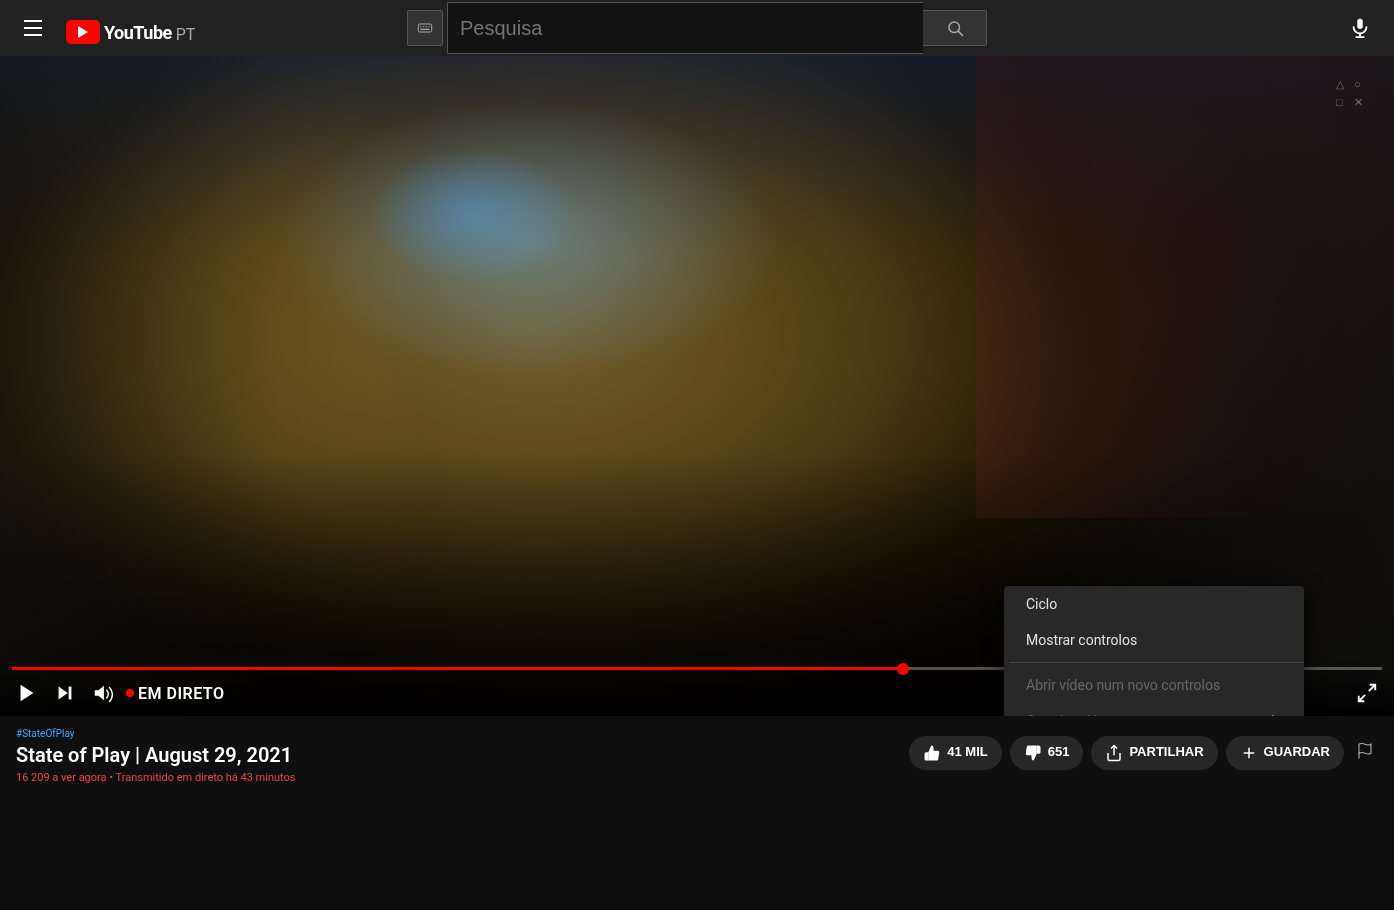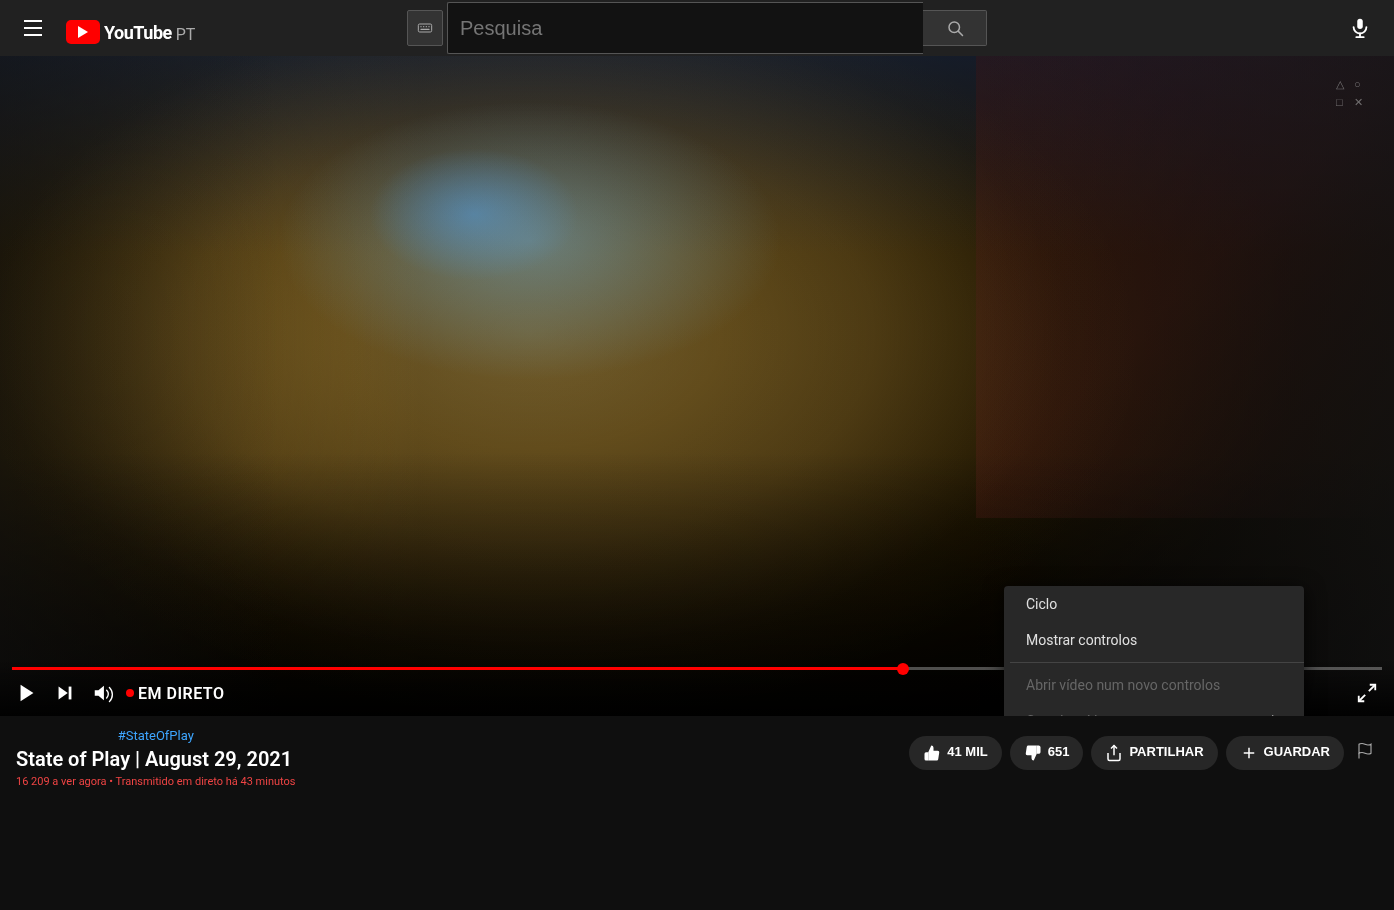--- a/index.html
+++ b/index.html
@@ -246,23 +246,22 @@
       letter-spacing: 0.5px;
     }
 
     
     .video-info {
       padding: 12px 16px;
       background: #0f0f0f;
     }
     .hashtag {
       color: #3ea6ff;
-      font-size: 13px;
+      font-size: 10px;
       margin-bottom: 4px;
-      text-align: center;
     }
     .video-title {
       font-size: 20px;
       font-weight: 600;
       color: #fff;
       margin-bottom: 4px;
     }
     .video-meta {
       font-size: 11px;
       color: #ef4444;

